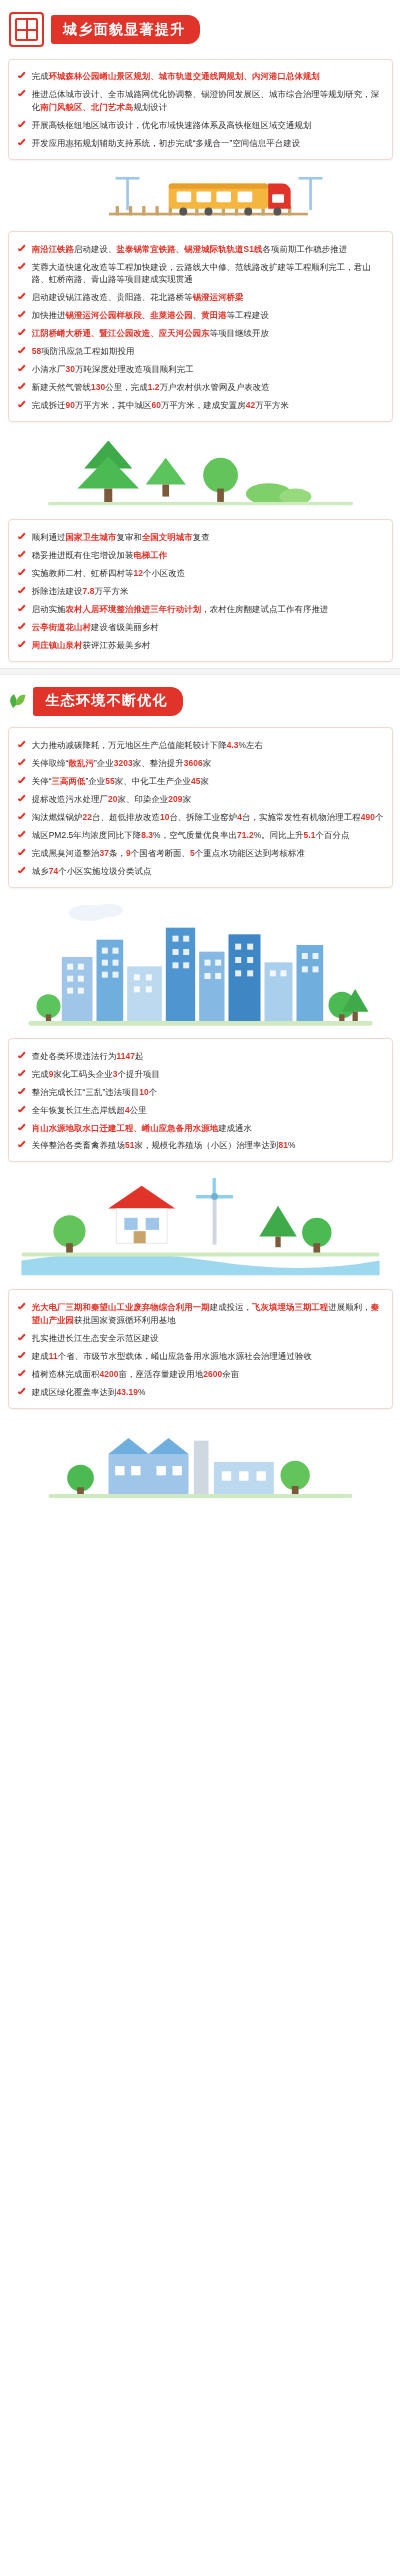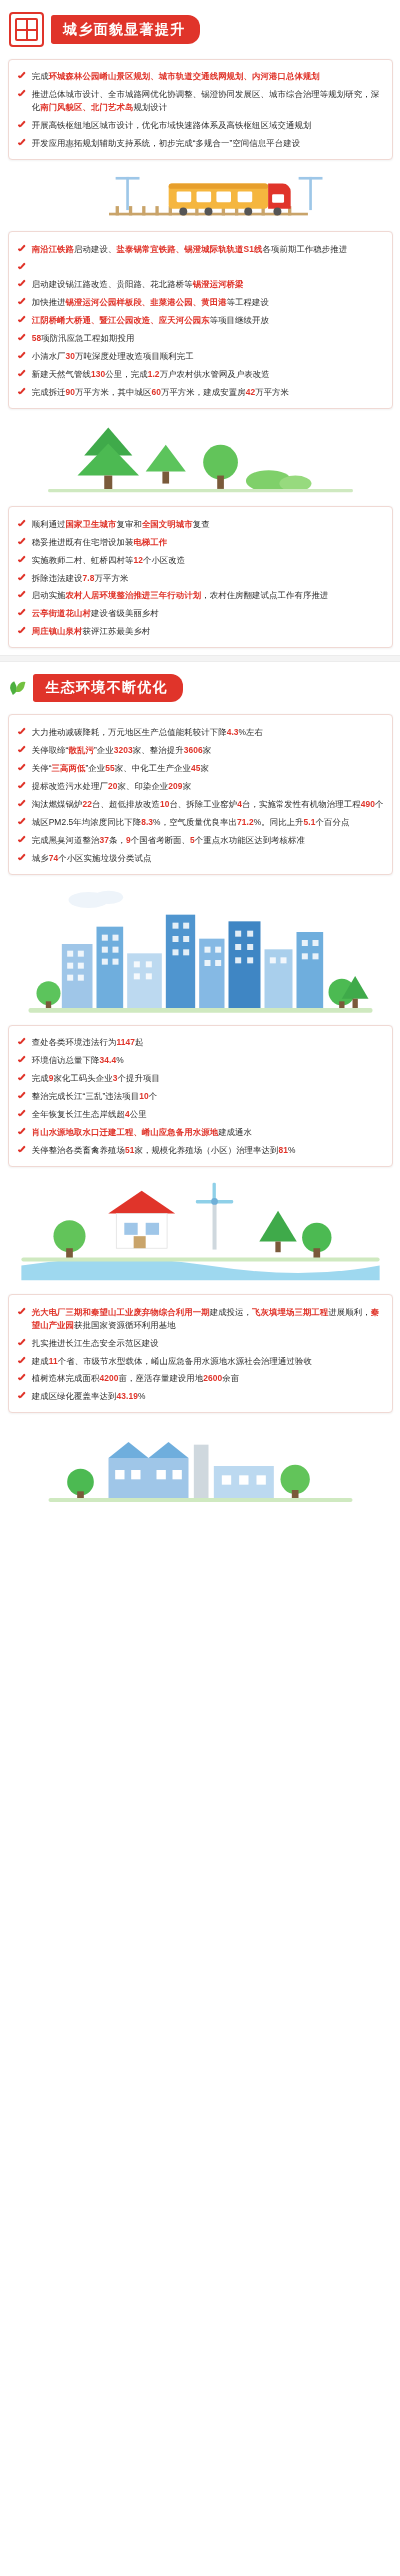--- a/index.html
+++ b/index.html
@@ -223,20 +223,21 @@
       </svg>
     </div>
 
     <div class="card">
       <div class="item">
           <span class="check"></span>
           <span class="txt"><b>南沿江铁路</b>启动建设、<b>盐泰锡常宜铁路、锡澄城际轨轨道S1线</b>各项前期工作稳步推进</span>
         </div>
       <div class="item">
           <span class="check"></span>
+          <span class="txt">芙蓉大道快速化改造等工程加快建设，云路线大中修、范线路改扩建等工程顺利完工，君山路、虹桥南路、青山路等项目建成实现贯通</span>
         </div>
       <div class="item">
           <span class="check"></span>
           <span class="txt">启动建设锡江路改造、贵阳路、花北路桥等<b>锡澄运河桥梁</b></span>
         </div>
       <div class="item">
           <span class="check"></span>
           <span class="txt">加快推进<b>锡澄运河公园样板段、韭菜港公园、黄田港</b>等工程建设</span>
         </div>
       <div class="item">
@@ -429,24 +430,20 @@
       </svg>
     </div>
 
     <div class="card">
       <div class="item">
           <span class="check"></span>
           <span class="txt">查处各类环境违法行为<b>1147</b>起</span>
         </div>
       <div class="item">
           <span class="check"></span>
-          <span class="txt">环境信访总量下降<b>34.4</b>%</span>
-        </div>
-      <div class="item">
-          <span class="check"></span>
           <span class="txt">完成<b>9</b>家化工码头企业<b>3</b>个提升项目</span>
         </div>
       <div class="item">
           <span class="check"></span>
           <span class="txt">整治完成长江“三乱”违法项目<b>10</b>个</span>
         </div>
       <div class="item">
           <span class="check"></span>
           <span class="txt">全年恢复长江生态岸线超<b>4</b>公里</span>
         </div>

